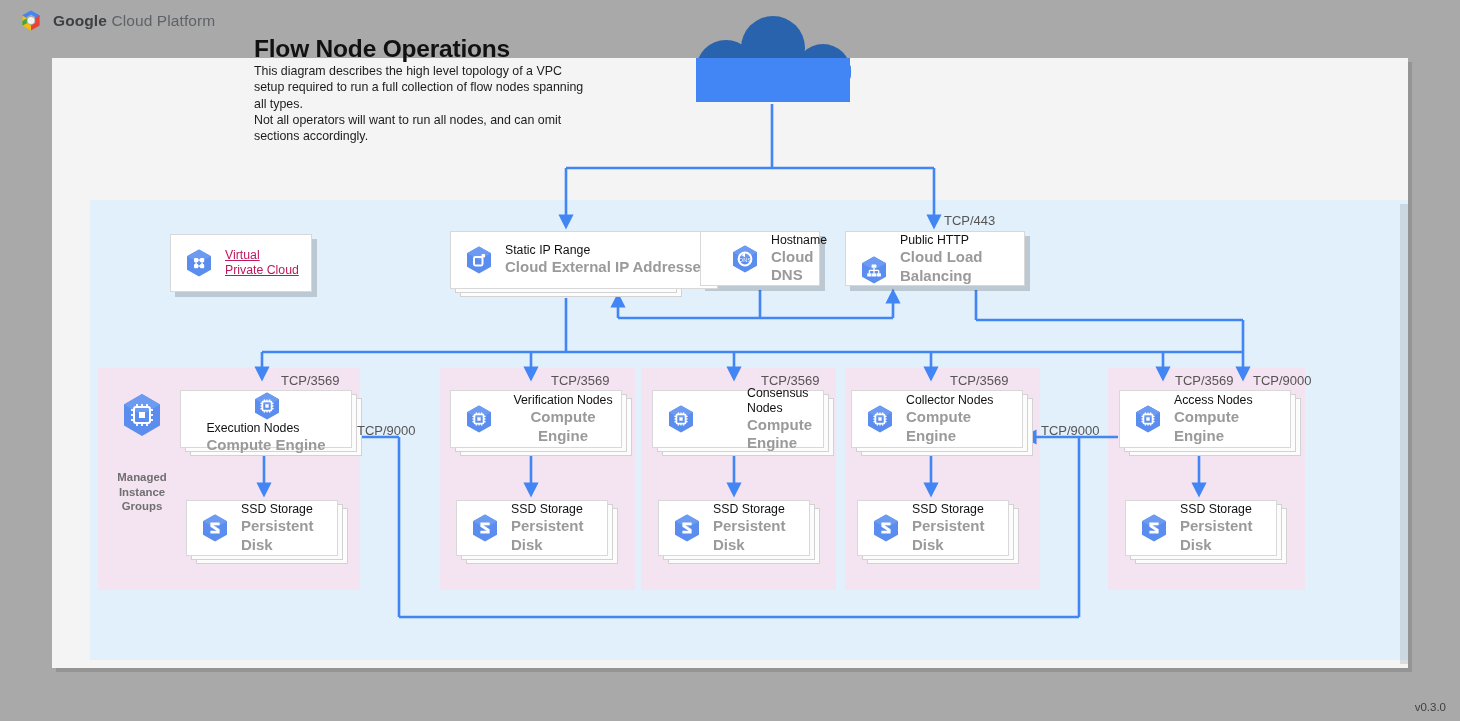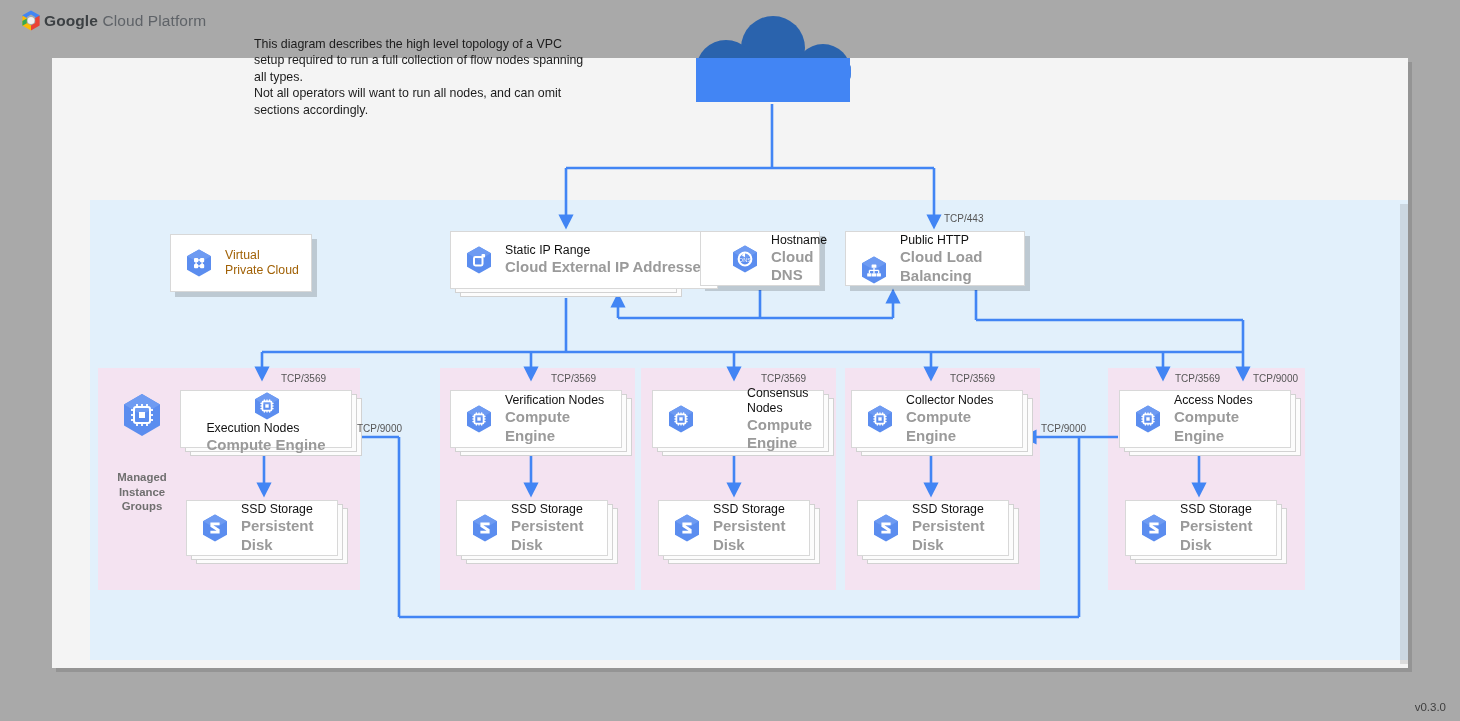--- a/index.html
+++ b/index.html
@@ -4,21 +4,21 @@
 <style>
   html,body{margin:0;padding:0;}
   body{
     width:1460px;height:721px;
     background:#a9a9a9;
     font-family:"Liberation Sans", sans-serif;
     overflow:hidden;
     position:relative;
   }
   
-  #brand{position:absolute;left:18px;top:8px;display:flex;align-items:center;justify-content:center;}
+  #brand{position:absolute;left:18px;top:8px;display:flex;align-items:center;gap:9px;justify-content:center;}
   #brand .logo{width:26px;height:26px;display:block;}
   #brand .txt{font-size:15.5px;color:#5f6368;letter-spacing:.1px;}
   #brand .txt b{color:#3c4043;font-weight:bold;}
 
   
   #page{
     position:absolute;left:52px;top:58px;width:1356px;height:610px;
     background:#f4f4f4;
     box-shadow:4px 4px 0 0 rgba(0,0,0,.12);
   }
@@ -46,60 +46,61 @@
     position:absolute;
     background:#ffffff;
     border:1px solid #d8d8d8;
     box-sizing:border-box;
     display:flex;align-items:center;
     z-index:6;
   }
   .card .ico{flex:0 0 auto;margin-left:13px;margin-right:11px;width:30px;height:30px;display:block;}
   .card .labels{line-height:1.22;}
   .card .t1{font-size:12.3px;color:#111;}
-  .card .t1.muted{color:#a16207;}
+  .card .t1.muted{color:#be185d;text-decoration:underline;}
   .card .t2{font-size:15px;color:#9a9a9a;font-weight:bold;}
   
   .stack1,.stack2{position:absolute;background:#fcfcfc;border:1px solid #d2d2d2;box-sizing:border-box;}
   .stack1{z-index:5;}
   .stack2{z-index:4;}
 
   
   .plainshadow{position:absolute;background:rgba(0,0,0,.16);z-index:3;}
 
   
   #mig{position:absolute;left:112px;top:392px;width:60px;text-align:center;z-index:7;}
   #mig .hex{width:46px;height:46px;margin:0 auto;display:block;}
   #mig .cap{margin-top:6px;font-size:11.4px;color:#6f6f6f;font-weight:bold;line-height:1.28;}
 
   
   #wires{position:absolute;left:0;top:0;width:1460px;height:721px;pointer-events:none;z-index:2;}
 
   
-  .port{position:absolute;font-size:10px;color:#555;z-index:8;white-space:nowrap;}
+  .port{position:absolute;font-size:13px;color:#555;z-index:8;white-space:nowrap;}
 
   #version{position:absolute;right:14px;bottom:8px;font-size:11.5px;color:#3f3f3f;}
 </style>
 </head>
 <body>
 
 <div id="brand">
   <svg class="logo" viewBox="0 0 26 26">
     <path d="M13 2.4 L21.6 7.2 L21.6 8.9 L17.2 11.1 L17.2 9.0 L13 6.6 L8.8 9.0 L8.8 11.1 L4.4 8.9 L4.4 7.2 Z" fill="#4285f4"></path>
     <path d="M4.4 7.6 L8.8 10.0 L8.8 15.0 L13 17.4 L13 22.4 L4.4 17.6 Z" fill="#fbbc05"></path>
     <path d="M8.8 15.3 L4.4 17.8 L4.4 12.9 L8.8 10.4 Z" fill="#34a853"></path>
     <path d="M21.6 7.6 L21.6 17.6 L13 22.4 L13 17.4 L17.2 15.0 L17.2 10.0 Z" fill="#ea4335"></path>
     <circle cx="13" cy="12.6" r="3.5" fill="#f1f1f1"></circle>
   </svg>
   <div class="txt"><b>Google</b><span> Cloud Platform</span></div>
 </div>
 
 <div id="page"></div>
 
 <div id="titleblock">
+  <h1>Flow Node Operations</h1>
   <div class="desc">This diagram describes the high level topology of a VPC setup required to run a full collection of flow nodes spanning all types.
 Not all operators will want to run all nodes, and can omit sections accordingly.</div>
 </div>
 
 <svg id="cloud" viewBox="0 0 186 100">
   <g fill="#2a63ad">
     <circle cx="93" cy="34" r="32"></circle>
     <circle cx="46" cy="56" r="30"></circle>
     <circle cx="143" cy="58" r="28"></circle>
   </g>
@@ -332,21 +333,21 @@
     <path d="M10.4 9.6 H19.6 V12.2 H13.4 L19.6 16.2 V20.4 H10.4 V17.8 H16.6 L10.4 13.8 Z" fill="#fff"></path>
   </svg>
   <div class="labels">
     <div class="t1">SSD Storage</div>
     <div class="t2">Persistent Disk</div>
   </div>
 </div>
 
 <div class="stack2" style="left:460px;top:398px;width:172px;height:58px;"></div>
 <div class="stack1" style="left:455px;top:394px;width:172px;height:58px;"></div>
-<div class="card" style="left:450px;top:390px;width:172px;height:58px;">
+<div class="card" style="left:450px;top:390px;width:172px;height:58px;text-align:center;">
   <svg class="ico" viewBox="0 0 30 30">
     <path d="M15 1.5 L27 8.2 V21.8 L15 28.5 L3 21.8 V8.2 Z" fill="#5b8def"></path>
     <path d="M15 1.5 L27 8.2 L15 14.9 L3 8.2 Z" fill="#6e9bf2"></path>
     <rect x="10.4" y="10.4" width="9.2" height="9.2" rx="1.4" fill="none" stroke="#fff" stroke-width="1.8"></rect>
     <rect x="13.3" y="13.3" width="3.4" height="3.4" fill="#fff"></rect>
     <g stroke="#fff" stroke-width="1.3">
       <path d="M12.4 8.4 V10.4"></path>
         <path d="M15 8.4 V10.4"></path>
         <path d="M17.6 8.4 V10.4"></path>
       <path d="M12.4 19.6 V21.6"></path>

